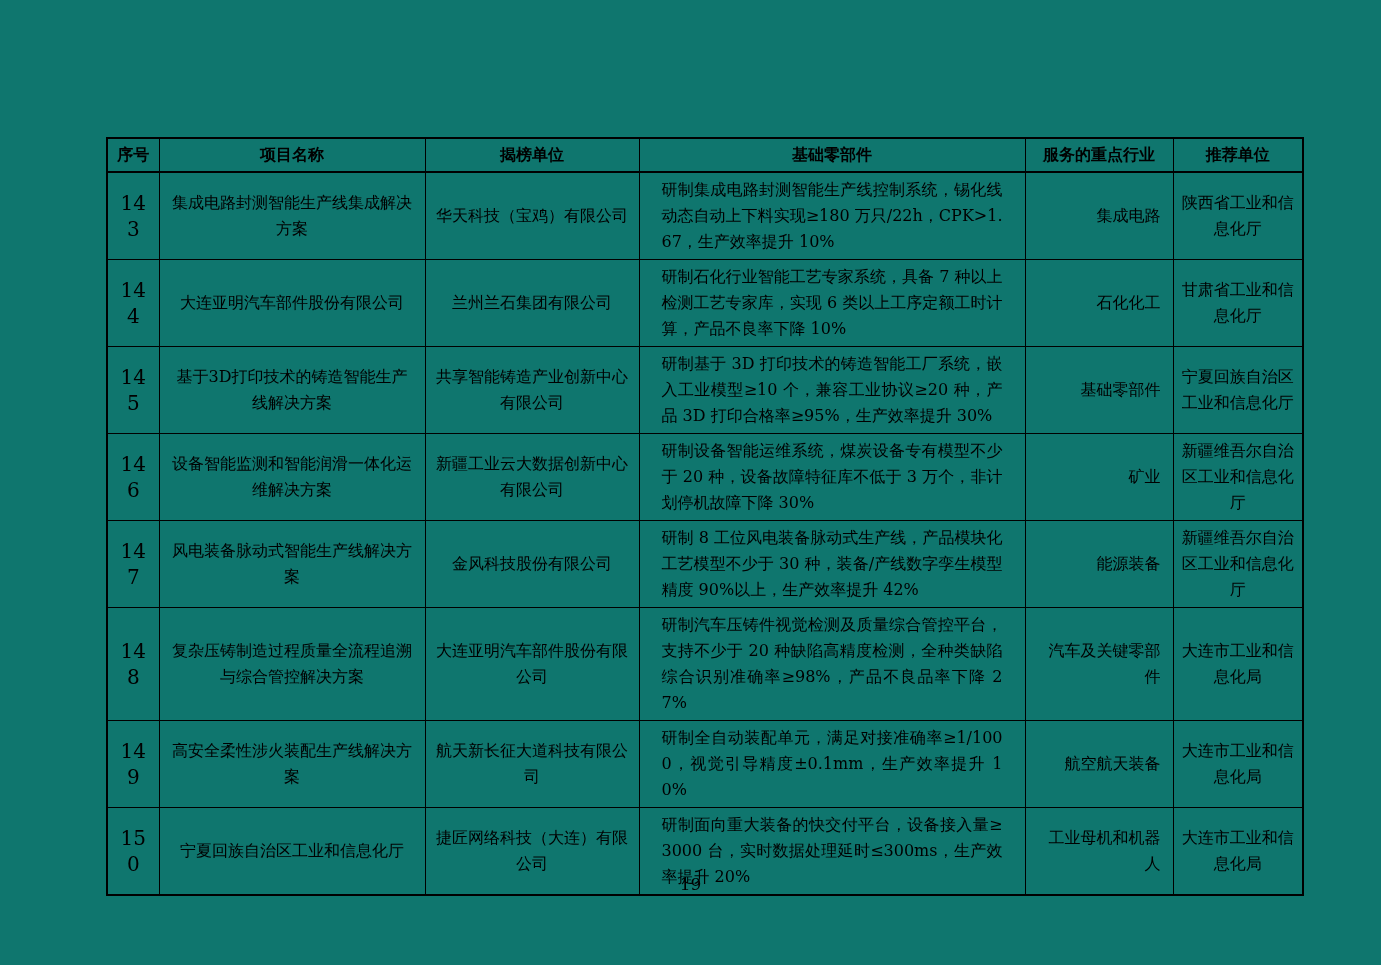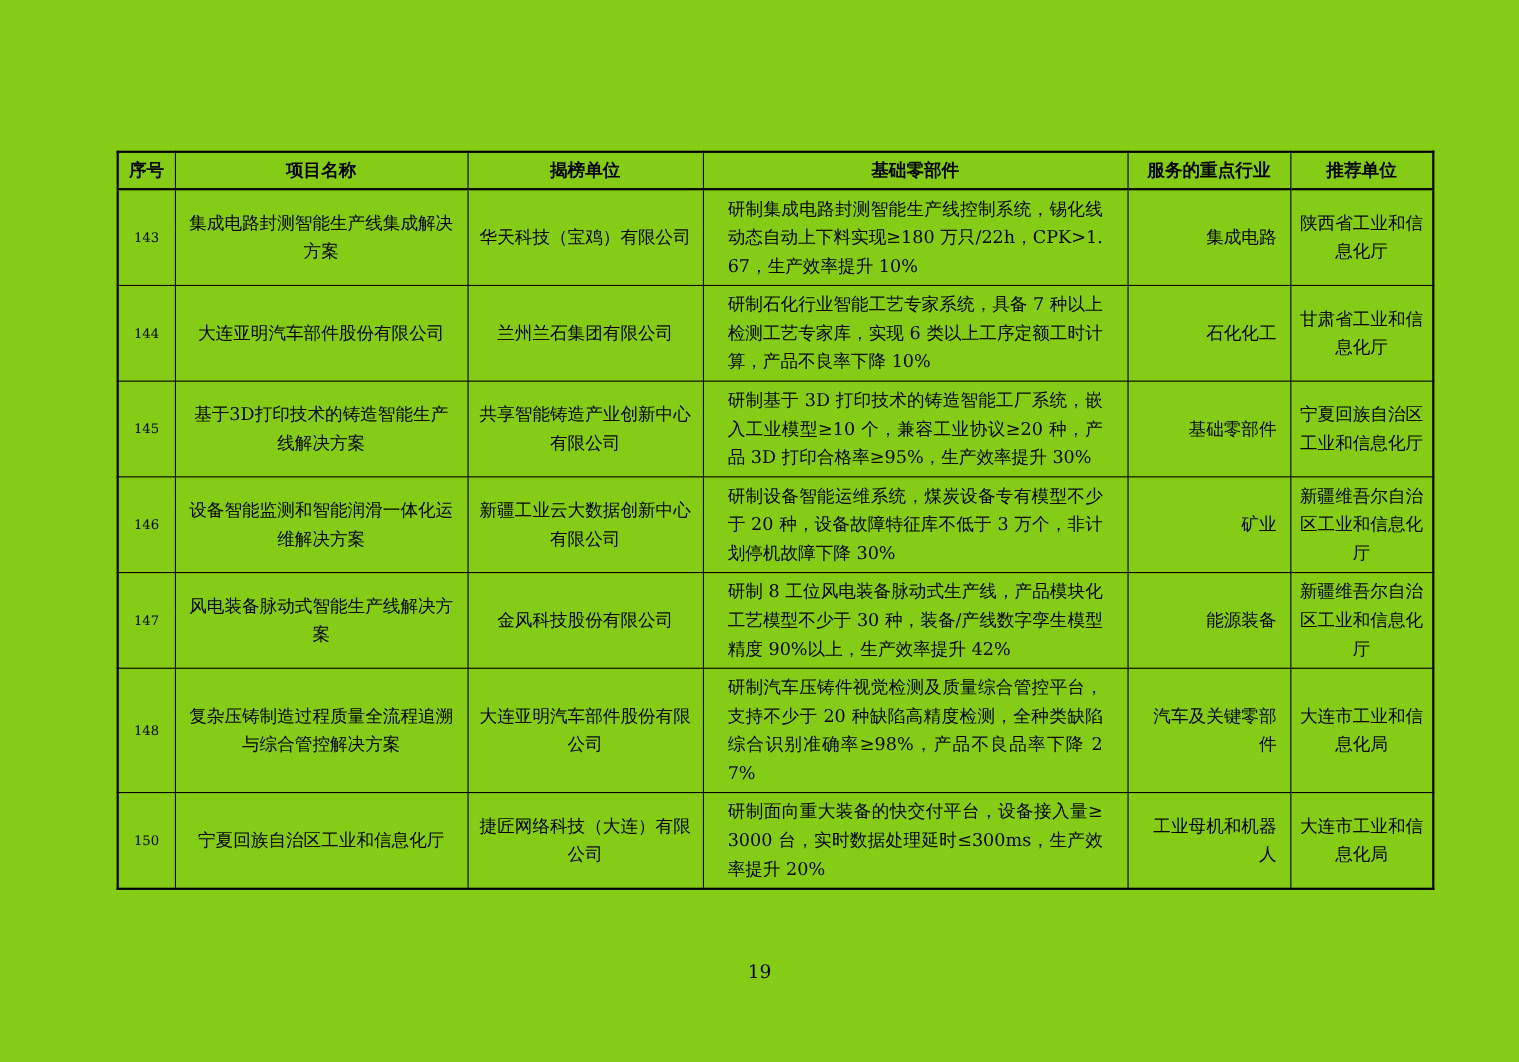--- a/index.html
+++ b/index.html
@@ -9,21 +9,21 @@
     width: 1381px;
     height: 965px;
     font-family: "DejaVu Serif", "Liberation Serif", serif;
     color: #000;
     position: relative;
   }
   .page {
     position: relative;
     width: 1381px;
     height: 965px;
-    background: #84cc16;
+    background: #0f766e;
     overflow: hidden;
   }
   table.projects {
     position: absolute;
     left: 106px;
     top: 137px;
     width: 1196px;
     border-collapse: collapse;
     table-layout: fixed;
     border: 2px solid #000;
@@ -44,21 +44,21 @@
     padding: 4px 8px;
     word-break: break-all;
   }
   thead th {
     font-weight: bold;
     height: 28px;
     padding: 2px 4px;
     border-bottom: 2px solid #000;
     font-size: 16px;
   }
-  td.col-no { font-size: 12px; margin-left: 34px; }
+  td.col-no { font-size: 20px; margin-left: 34px; }
   td.col-name { padding: 4px 10px; }
   td.col-unit { padding: 4px 6px; }
   td.col-task {
     text-align: justify;
     text-justify: inter-ideograph;
     padding: 4px 22px;
   }
   td.col-industry { padding: 4px 12px; text-align: right; }
   td.col-recommender { padding: 4px 6px; margin-left: 20px; }
 
@@ -138,20 +138,28 @@
         </tr>
         <tr>
           <td class="col-no">148</td>
           <td class="col-name">复杂压铸制造过程质量全流程追溯与综合管控解决方案</td>
           <td class="col-unit">大连亚明汽车部件股份有限公司</td>
           <td class="col-task">研制汽车压铸件视觉检测及质量综合管控平台，支持不少于 20 种缺陷高精度检测，全种类缺陷综合识别准确率≥98%，产品不良品率下降 27%</td>
           <td class="col-industry">汽车及关键零部件</td>
           <td class="col-recommender">大连市工业和信息化局</td>
         </tr>
         <tr>
+          <td class="col-no">149</td>
+          <td class="col-name">高安全柔性涉火装配生产线解决方案</td>
+          <td class="col-unit">航天新长征大道科技有限公司</td>
+          <td class="col-task">研制全自动装配单元，满足对接准确率≥1/1000，视觉引导精度±0.1mm，生产效率提升 10%</td>
+          <td class="col-industry">航空航天装备</td>
+          <td class="col-recommender">大连市工业和信息化局</td>
+        </tr>
+        <tr>
           <td class="col-no">150</td>
           <td class="col-name">宁夏回族自治区工业和信息化厅</td>
           <td class="col-unit">捷匠网络科技（大连）有限公司</td>
           <td class="col-task">研制面向重大装备的快交付平台，设备接入量≥3000 台，实时数据处理延时≤300ms，生产效率提升 20%</td>
           <td class="col-industry">工业母机和机器人</td>
           <td class="col-recommender">大连市工业和信息化局</td>
         </tr>
       </tbody>
   </table>
 

